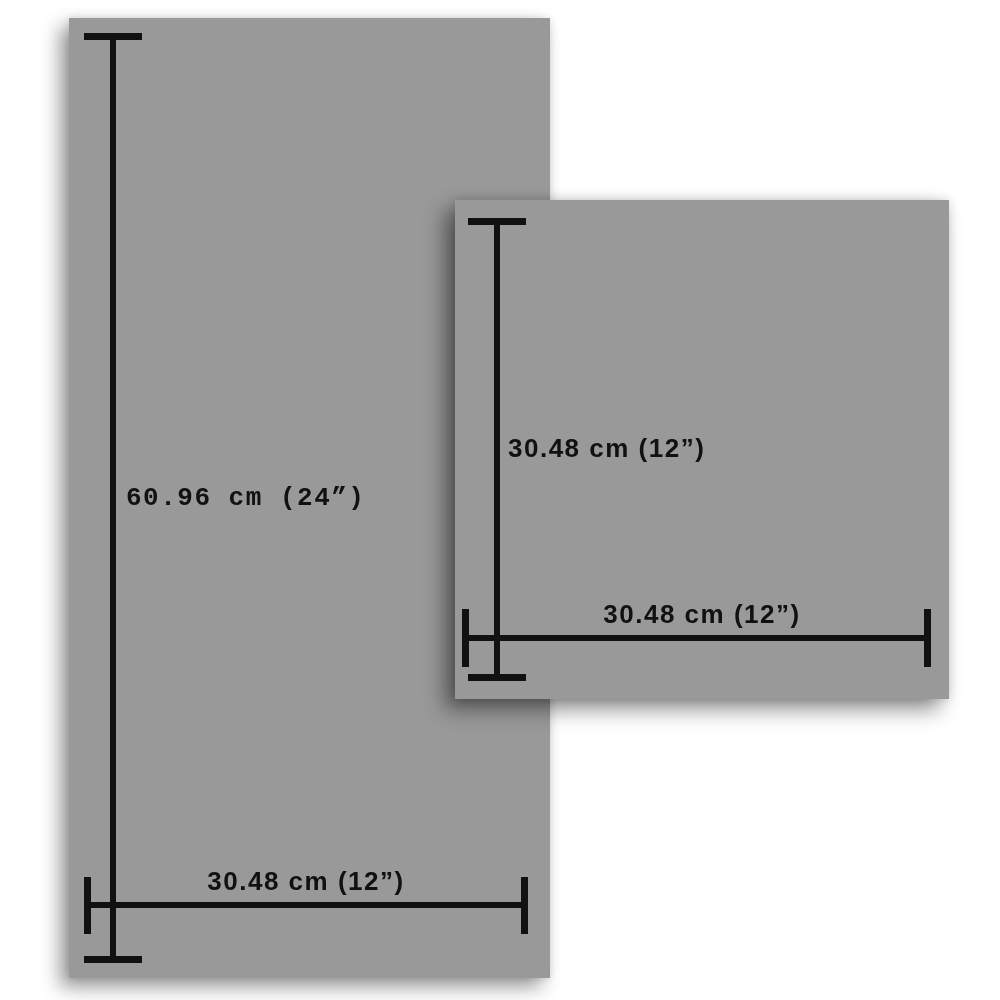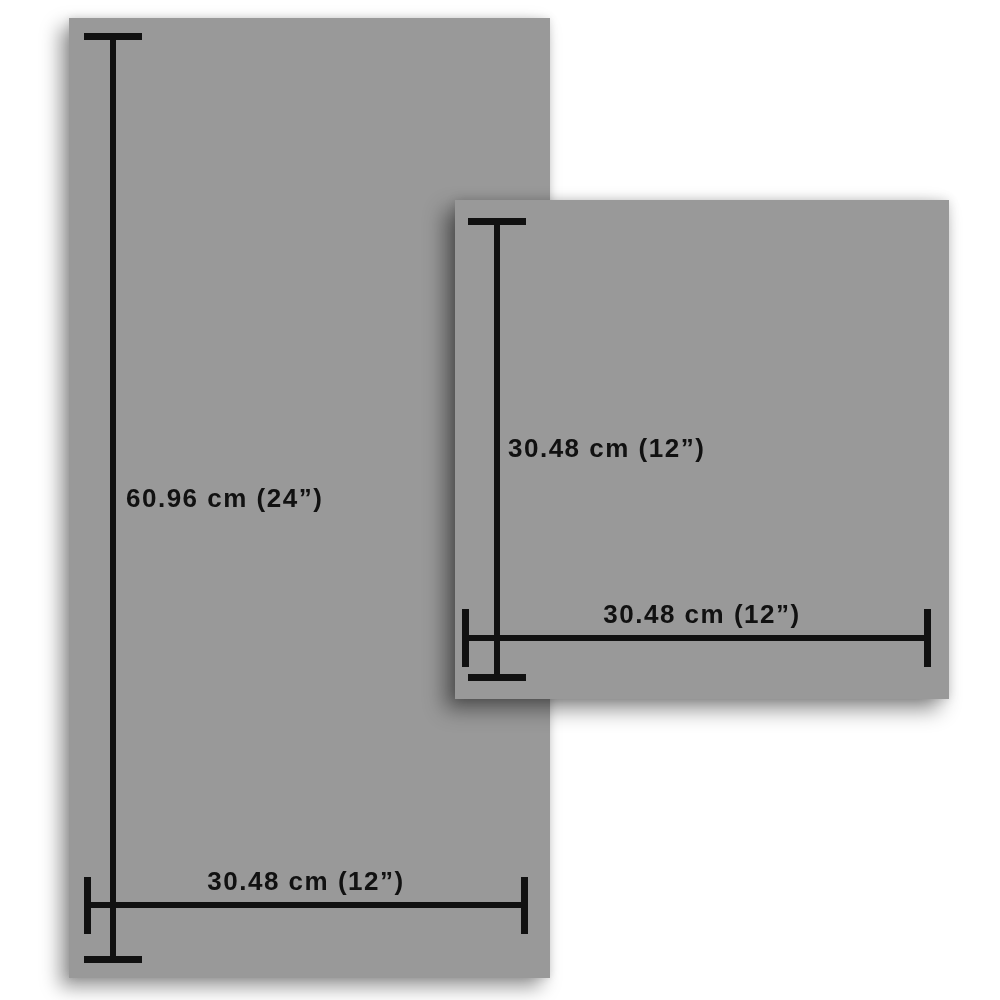--- a/index.html
+++ b/index.html
@@ -36,21 +36,21 @@
     font-size:26px;
     letter-spacing:1.5px;
     white-space:nowrap;
     line-height:30px;
     text-align:right;
   }
   
   .bv-line{left:110px;top:36px;width:6px;height:926px;}
   .bv-cap-top{left:84px;top:33px;width:58px;height:7px;}
   .bv-cap-bottom{left:84px;top:956px;width:58px;height:7px;}
-  .bv-label{left:126px;top:483px;}
+  .bv-label{left:126px;top:483px;font-family:Liberation Mono, monospace;}
   
   .bh-line{left:86px;top:902px;width:440px;height:6px;}
   .bh-cap-left{left:84px;top:877px;width:7px;height:57px;}
   .bh-cap-right{left:521px;top:877px;width:7px;height:57px;}
   .bh-label{left:306px;top:866px;transform:translateX(-50%);}
   
   .sv-line{left:494px;top:220px;width:6px;height:460px;}
   .sv-cap-top{left:468px;top:218px;width:58px;height:7px;}
   .sv-cap-bottom{left:468px;top:674px;width:58px;height:7px;}
   .sv-label{left:508px;top:433px;}

